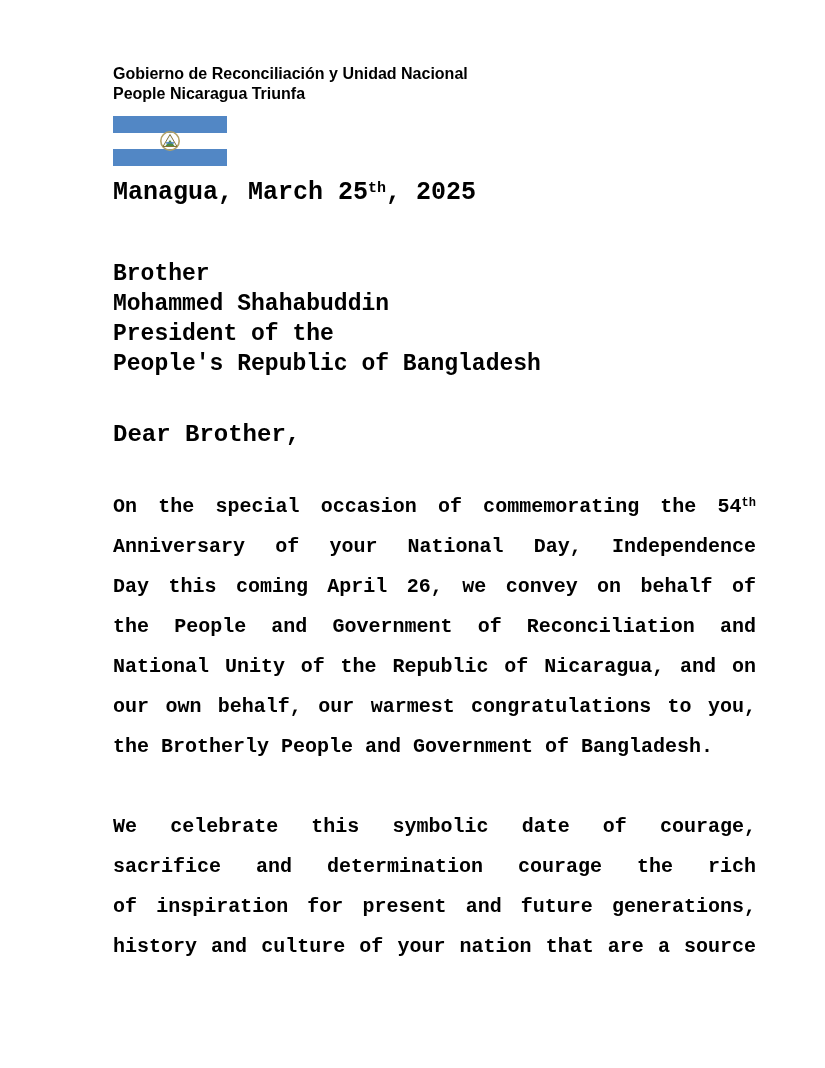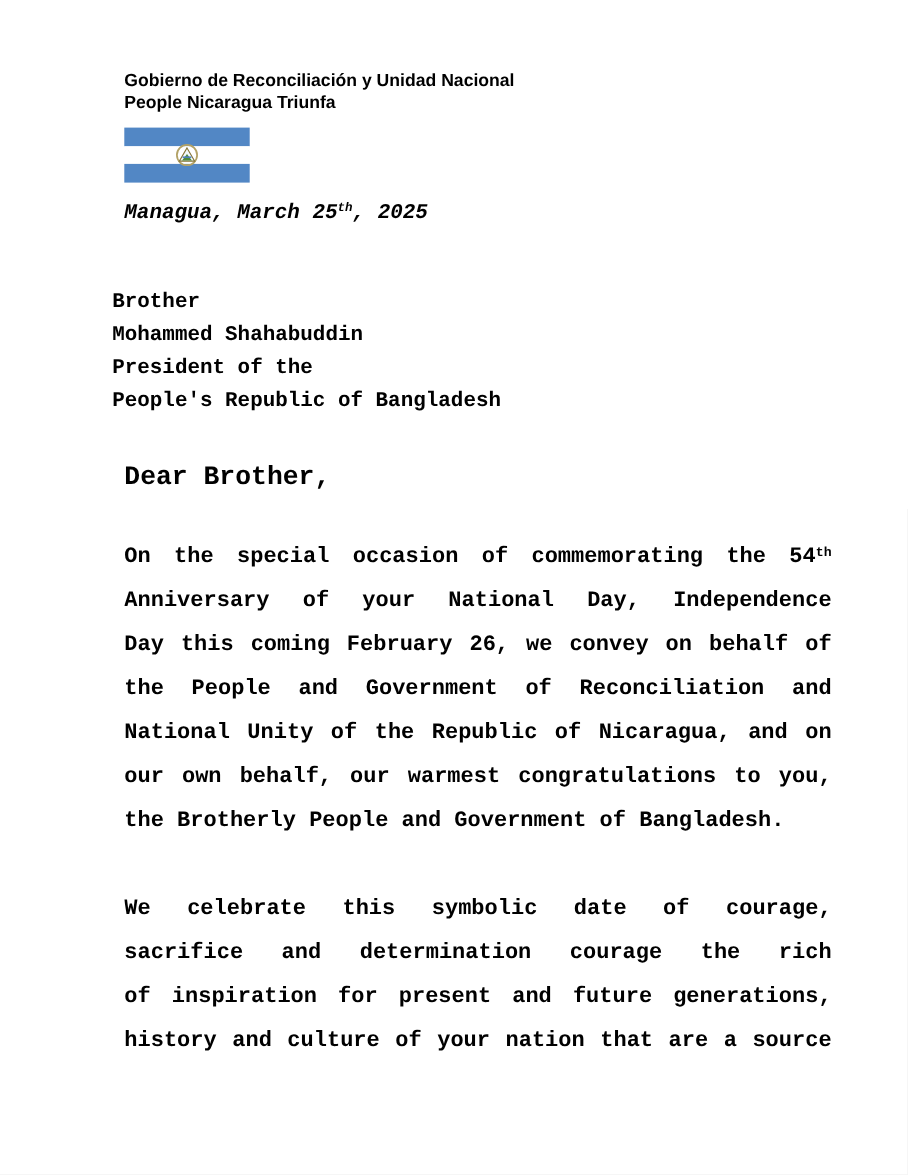--- a/index.html
+++ b/index.html
@@ -51,31 +51,30 @@
     left: 46px;
     top: 14px;
     width: 22px;
     height: 22px;
   }
   
   .dateline {
     position: absolute;
     left: 113px;
     top: 178px;
-    font-size: 19px;
+    font-size: 25px;
     line-height: 30px;
     white-space: nowrap;
-    font-style: italic;
   }
   
   .recipient {
     position: absolute;
-    left: 102px;
+    left: 113px;
     top: 259px;
-    font-size: 19px;
+    font-size: 23px;
     line-height: 30px;
     white-space: nowrap;
   }
   
   .salutation {
     position: absolute;
     left: 113px;
     top: 420px;
     font-size: 24px;
     line-height: 30px;
@@ -140,21 +139,21 @@
     <div>Mohammed Shahabuddin</div>
     <div>President of the</div>
     <div>People's Republic of Bangladesh</div>
   </div>
 
   <div class="salutation mono">Dear Brother,</div>
 
   <div class="para para-1 mono">
     <div class="jline"><span>On the special occasion of commemorating the 54</span><sup class="tw">th</sup></div>
     <div class="jline">Anniversary of your National Day, Independence</div>
-    <div class="jline">Day this coming February 26, we convey on behalf of</div>
+    <div class="jline">Day this coming April 26, we convey on behalf of</div>
     <div class="jline">the People and Government of Reconciliation and</div>
     <div class="jline">National Unity of the Republic of Nicaragua, and on</div>
     <div class="jline">our own behalf, our warmest congratulations to you,</div>
     <div class="nline">the Brotherly People and Government of Bangladesh.</div>
   </div>
 
   <div class="para para-2 mono">
     <div class="jline">We celebrate this symbolic date of courage,</div>
     <div class="jline">sacrifice and determination courage the rich</div>
     <div class="jline">of inspiration for present and future generations,</div>

